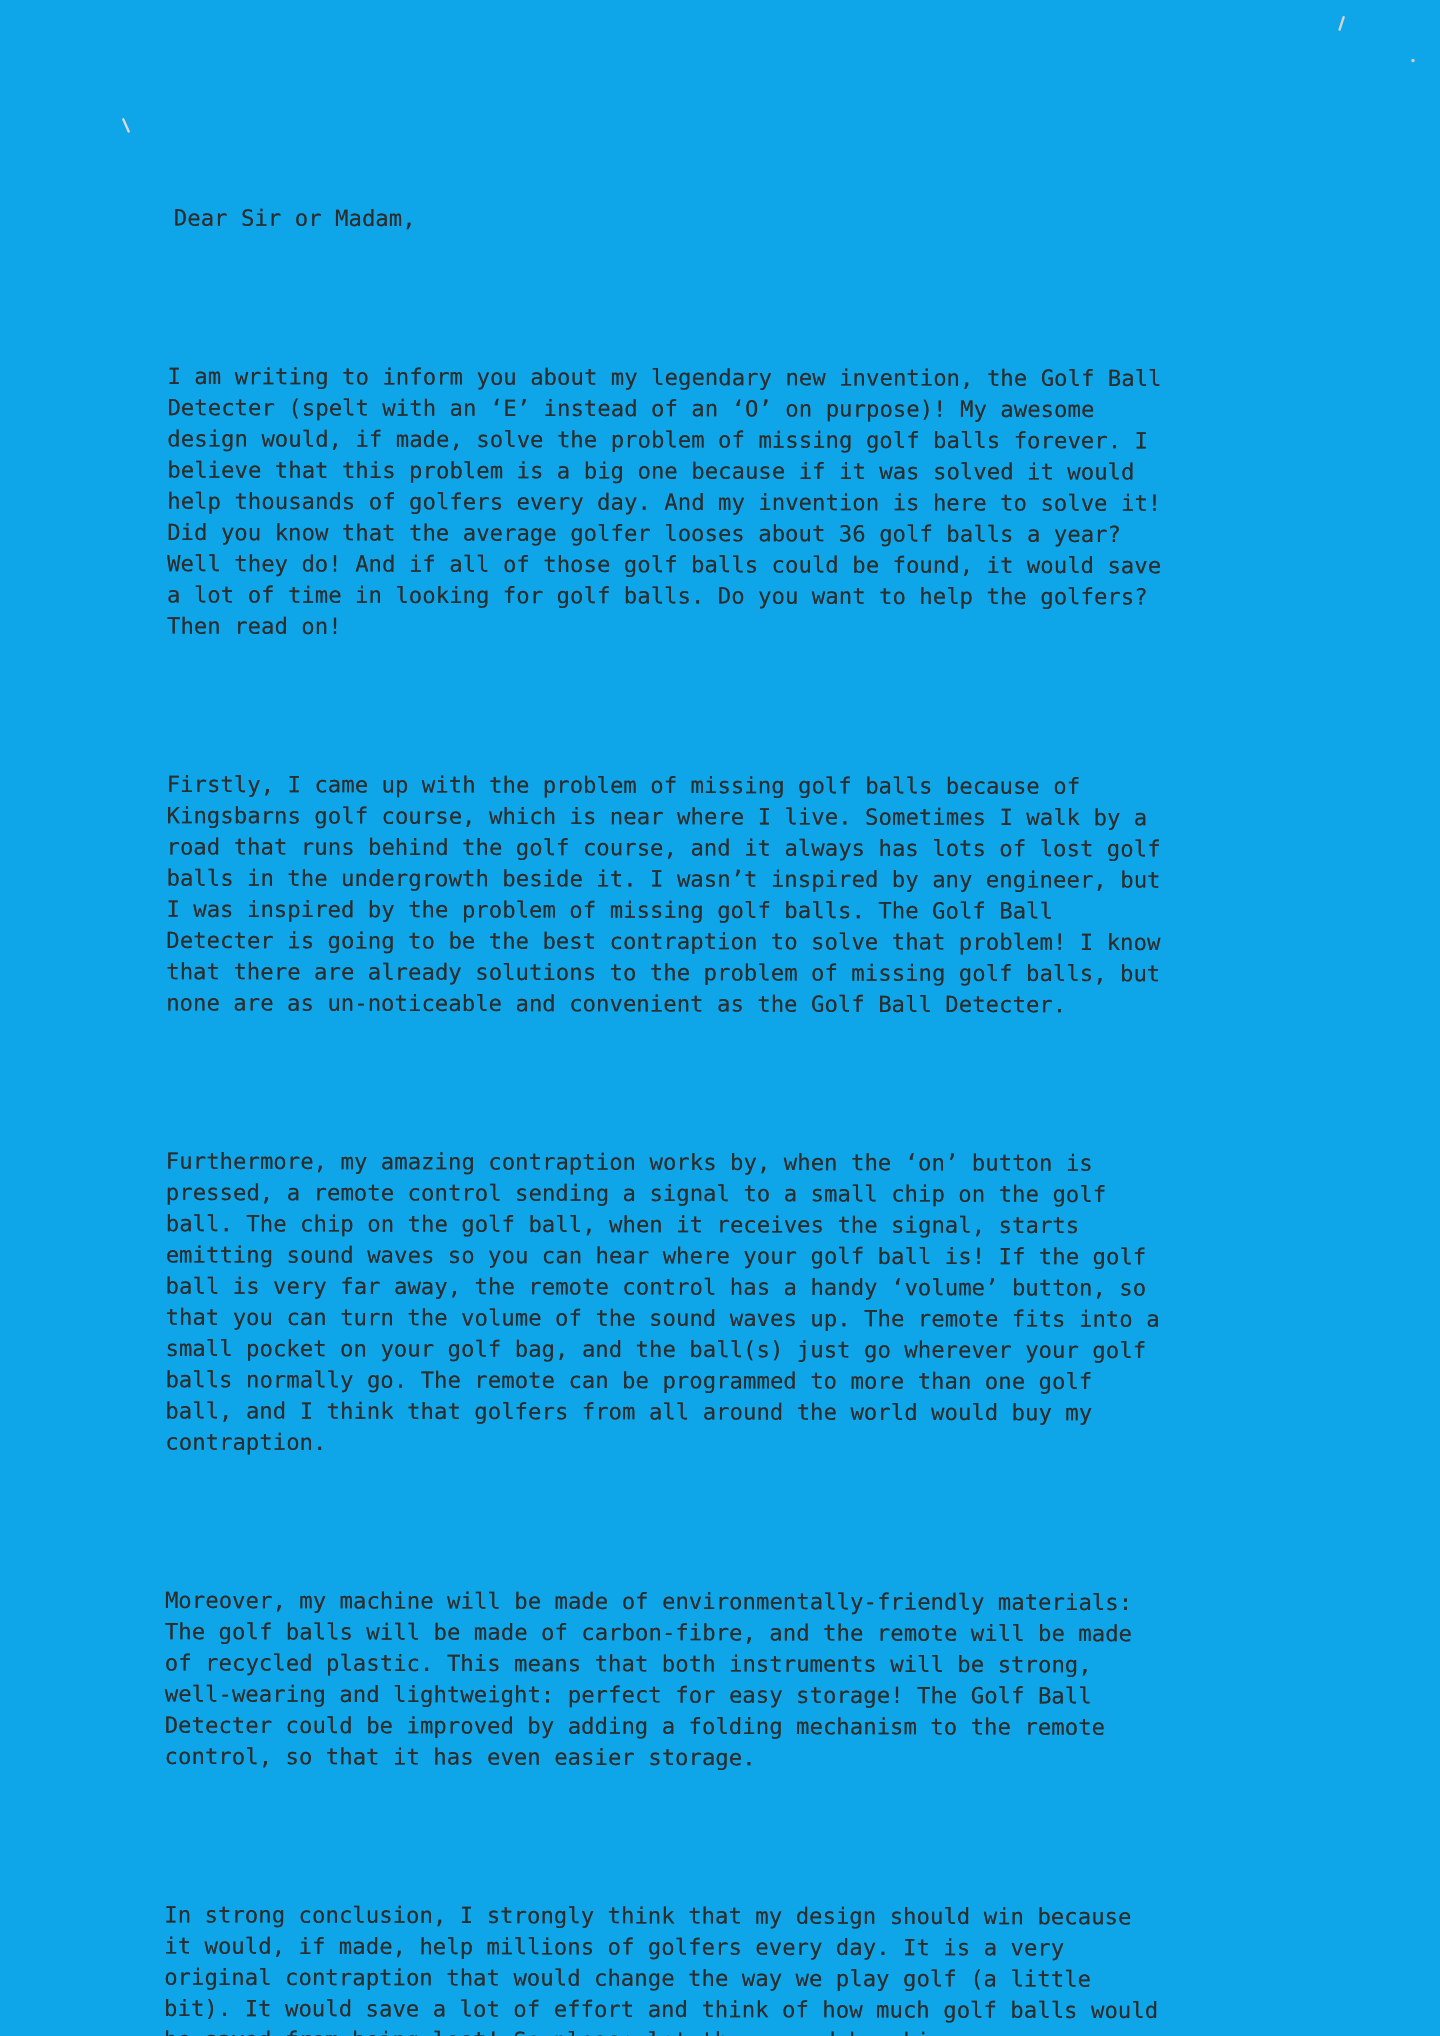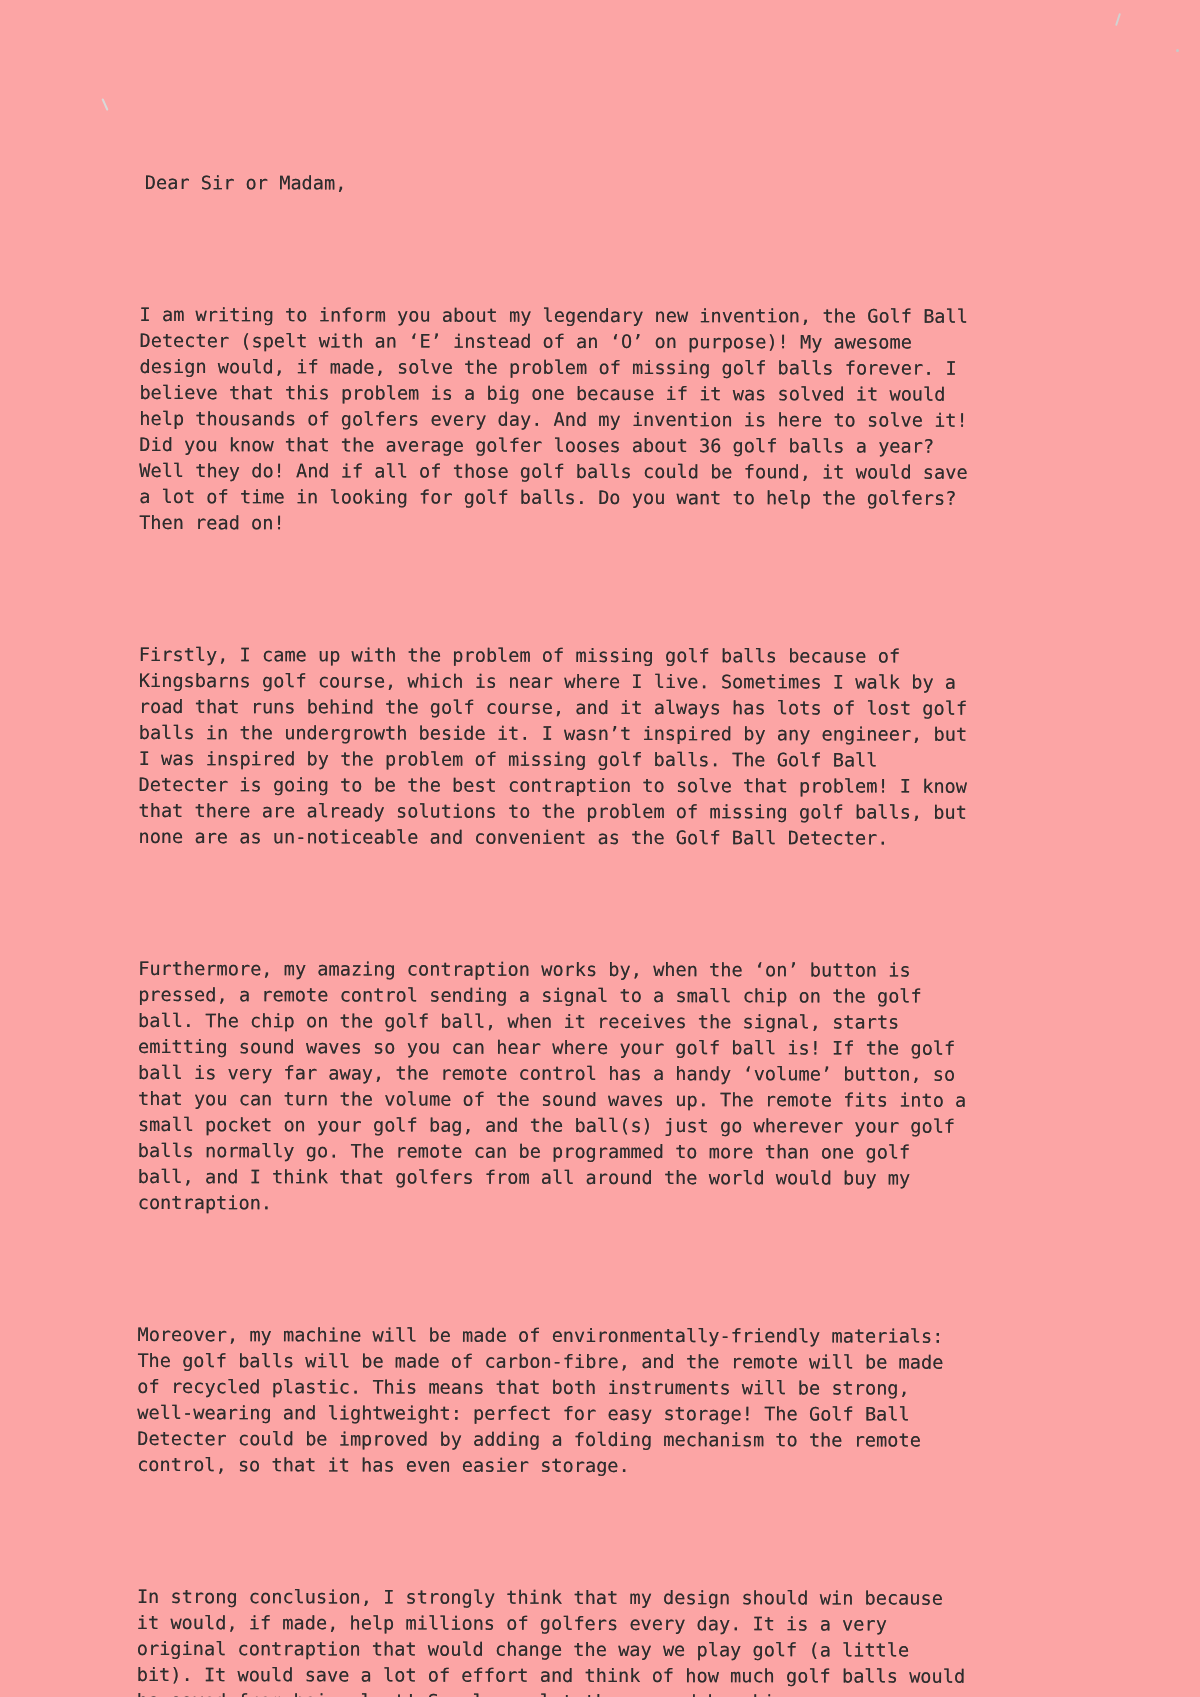--- a/index.html
+++ b/index.html
@@ -10,21 +10,21 @@
     width: 1200px;
     height: 1697px;
     background: #fdfdfd;
     overflow: hidden;
     position: relative;
     font-family: "DejaVu Sans Mono", monospace;
   }
   .page {
     position: absolute;
     inset: 0;
-    background: #fca5a5;
+    background: #0ea5e9;
   }
   .letter {
     position: absolute;
     left: 140px;
     top: 118px;
     width: 880px;
     font-family: "DejaVu Sans Mono", monospace;
     font-size: 18.6px;
     line-height: 26px;
     color: #2d2d2d;

